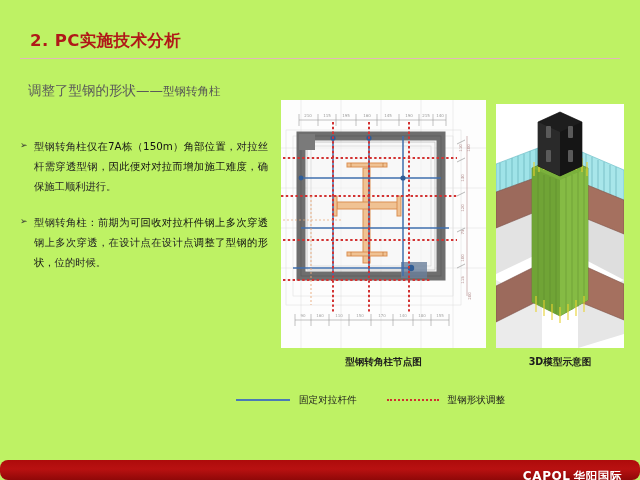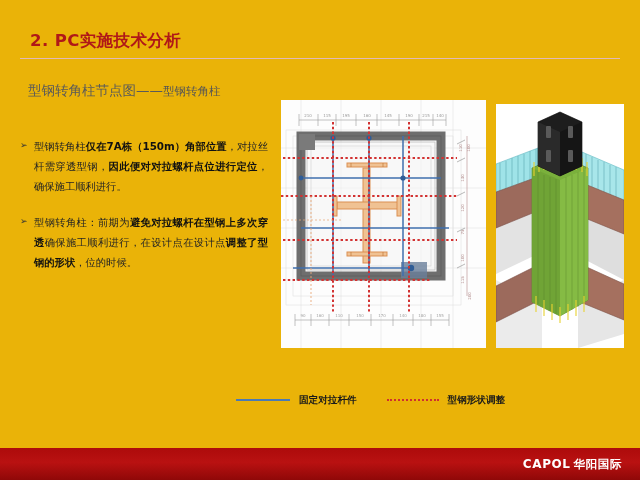--- a/index.html
+++ b/index.html
@@ -5,21 +5,21 @@
   * { box-sizing: border-box; margin: 0; padding: 0; }
   html, body {
     width: 640px; height: 480px;
     background: #ffffff;
     font-family: "DejaVu Sans", "Liberation Sans", sans-serif;
     overflow: hidden;
   }
   #slide {
     position: relative;
     width: 640px; height: 480px;
-    background: #eab308;
+    background: #bef264;
   }
 
   
   #title {
     position: absolute;
     left: 30px; top: 30px;
     font-size: 16.5px;
     font-weight: bold;
     color: #b01818;
     letter-spacing: 0.4px;
@@ -59,21 +59,21 @@
     line-height: 1.95;
     color: #242424;
     text-align: justify;
   }
   .bullet .marker {
     position: absolute;
     left: 0; top: 1px;
     font-size: 9px;
     color: #333;
   }
-  .bullet b { font-weight: bold; color: #111; }
+  .bullet b { font-weight: normal; color: #111; }
 
   
   #cad-panel {
     position: absolute;
     left: 281px; top: 100px;
     width: 205px; height: 248px;
     overflow: hidden;
     background: #fdfdfd;
   }
   #model-panel {
@@ -109,29 +109,30 @@
   .leg-line-solid {
     width: 54px; height: 0;
     border-top: 2px solid #4a7ab5;
     display: inline-block;
   }
   .leg-line-dot {
     width: 52px; height: 0;
     border-top: 2.2px dotted #cf3030;
     display: inline-block;
   }
-  .leg-label { font-weight: bold; white-space: nowrap; }
+  .leg-label { font-weight: normal; white-space: nowrap; }
   .leg-gap { width: 12px; }
 
   
   #footer {
     position: absolute;
     left: 0; bottom: 0;
-    width: 640px; height: 32px;
+    width: 640px; height: 20px;
     background: linear-gradient(to bottom, #ad0b0b 0%, #b91111 45%, #8f0808 100%);
+    border-radius: 8px;
   }
   #footer-logo {
     position: absolute;
     right: 18px; top: 9px;
     color: #ffffff;
     font-size: 12px;
     font-weight: bold;
     letter-spacing: 0.6px;
     white-space: nowrap;
   }
@@ -139,31 +140,31 @@
 </style>
 </head>
 <body>
 
 <div id="slide">
 
   <div id="title">2. PC实施技术分析</div>
   <div id="title-rule"></div>
 
   <div id="subtitle">
-    <span>型钢转角柱节点图——</span><span class="sub-small">型钢转角柱</span>
+    <span>调整了型钢的形状——</span><span class="sub-small">型钢转角柱</span>
   </div>
 
   <div id="bullets">
     <div class="bullet">
       <span class="marker">➢</span>
-      <span class="bullet-text"><span>型钢转角柱</span><b>仅在7A栋（150m）角部位</b><b>置</b><span>，对拉丝杆需穿透型钢，</span><b>因此便</b><b>对对拉</b><b>螺杆点位进行定位</b><span>，确保施工顺利进行。</span></span>
+      <span class="bullet-text"><span>型钢转角柱</span><b>仅在7A栋（150m）角部位</b><b>置</b><span>，对拉丝杆需穿透型钢，</span><b>因此便</b><b>对对拉</b><b>而增加施工难度</b><span>，确保施工顺利进行。</span></span>
     </div>
     <div class="bullet">
       <span class="marker">➢</span>
-      <span class="bullet-text"><span>型钢转角柱：前期为</span><b>避免对拉螺杆在型</b><b>钢上多次穿透</b><span>确保施工顺利进行，在设计点</span><span>在设计点</span><b>调整了型钢的形状</b><span>，位的时候。</span></span>
+      <span class="bullet-text"><span>型钢转角柱：前期为</span><b>可回收对拉杆件</b><b>钢上多次穿透</b><span>钢上多次穿透，在设计点</span><span>在设计点</span><b>调整了型钢的形状</b><span>，位的时候。</span></span>
     </div>
   </div>
 
   <div id="cad-panel">
     <svg width="205" height="248" viewBox="0 0 205 248">
       <defs>
         <linearGradient id="wallg" x1="0" y1="0" x2="1" y2="1">
           <stop offset="0%" stop-color="#8d8d8d"></stop>
           <stop offset="100%" stop-color="#6f6f6f"></stop>
         </linearGradient>
@@ -383,20 +384,22 @@
       <polygon points="64,28 86,18 86,62 64,72" fill="#151515"></polygon>
       <g fill="#5a5a5a">
         <rect x="50" y="22" width="5" height="12" rx="1"></rect>
         <rect x="72" y="22" width="5" height="12" rx="1"></rect>
         <rect x="50" y="46" width="5" height="12" rx="1"></rect>
         <rect x="72" y="46" width="5" height="12" rx="1"></rect>
       </g>
     </svg>
   </div>
 
+  <div class="caption" id="cap-cad">型钢转角柱节点图</div>
+  <div class="caption" id="cap-model">3D模型示意图</div>
 
   <div id="legend">
     <span class="leg-line-solid"></span>
     <span class="leg-label">固定对拉杆件</span>
     <span class="leg-gap"></span>
     <span class="leg-line-dot"></span>
     <span class="leg-label">型钢形状调整</span>
   </div>
 
   <div id="footer">

